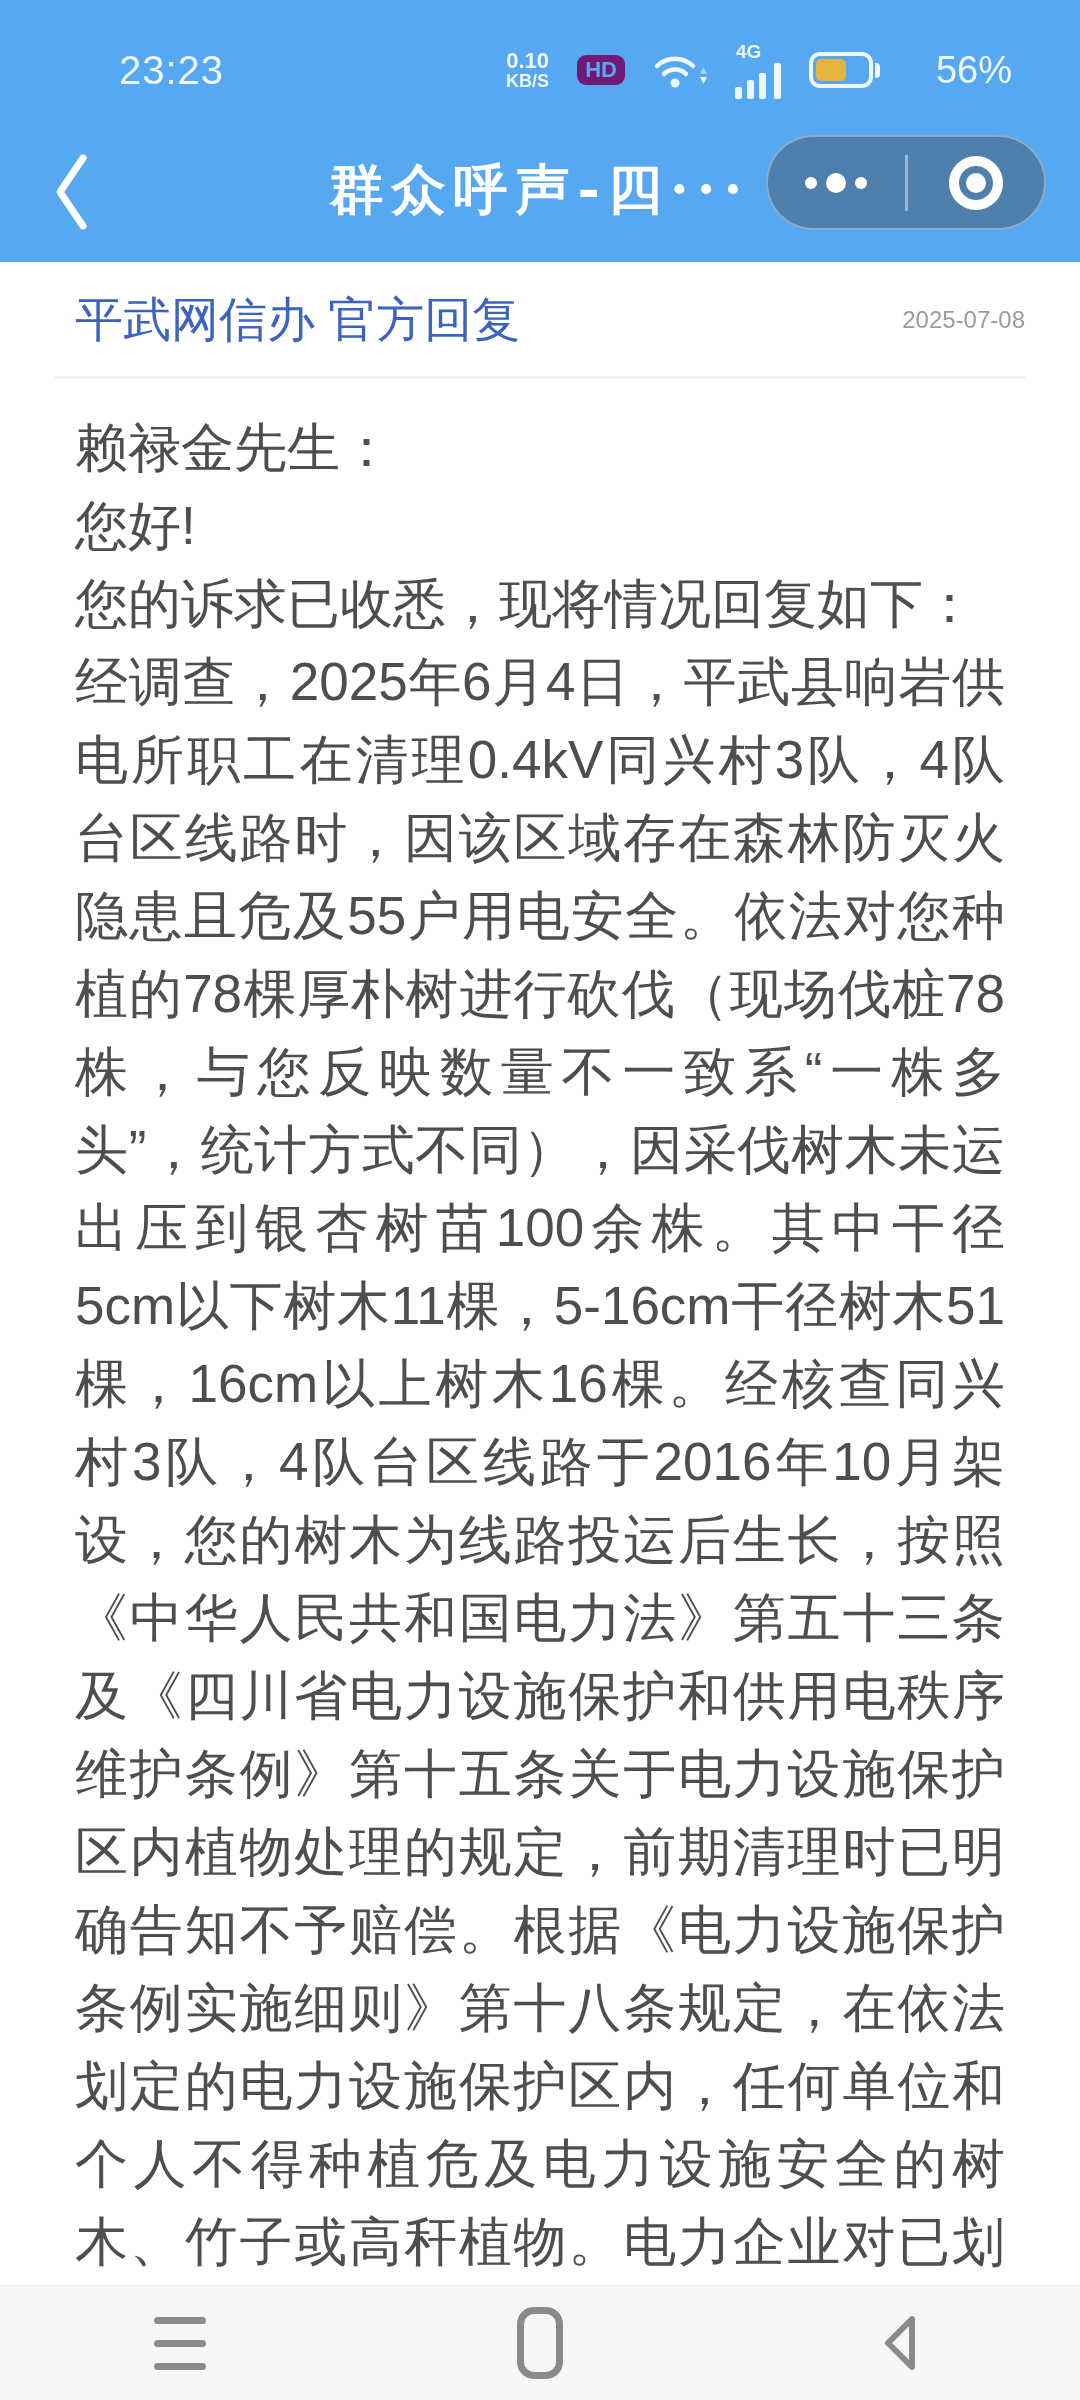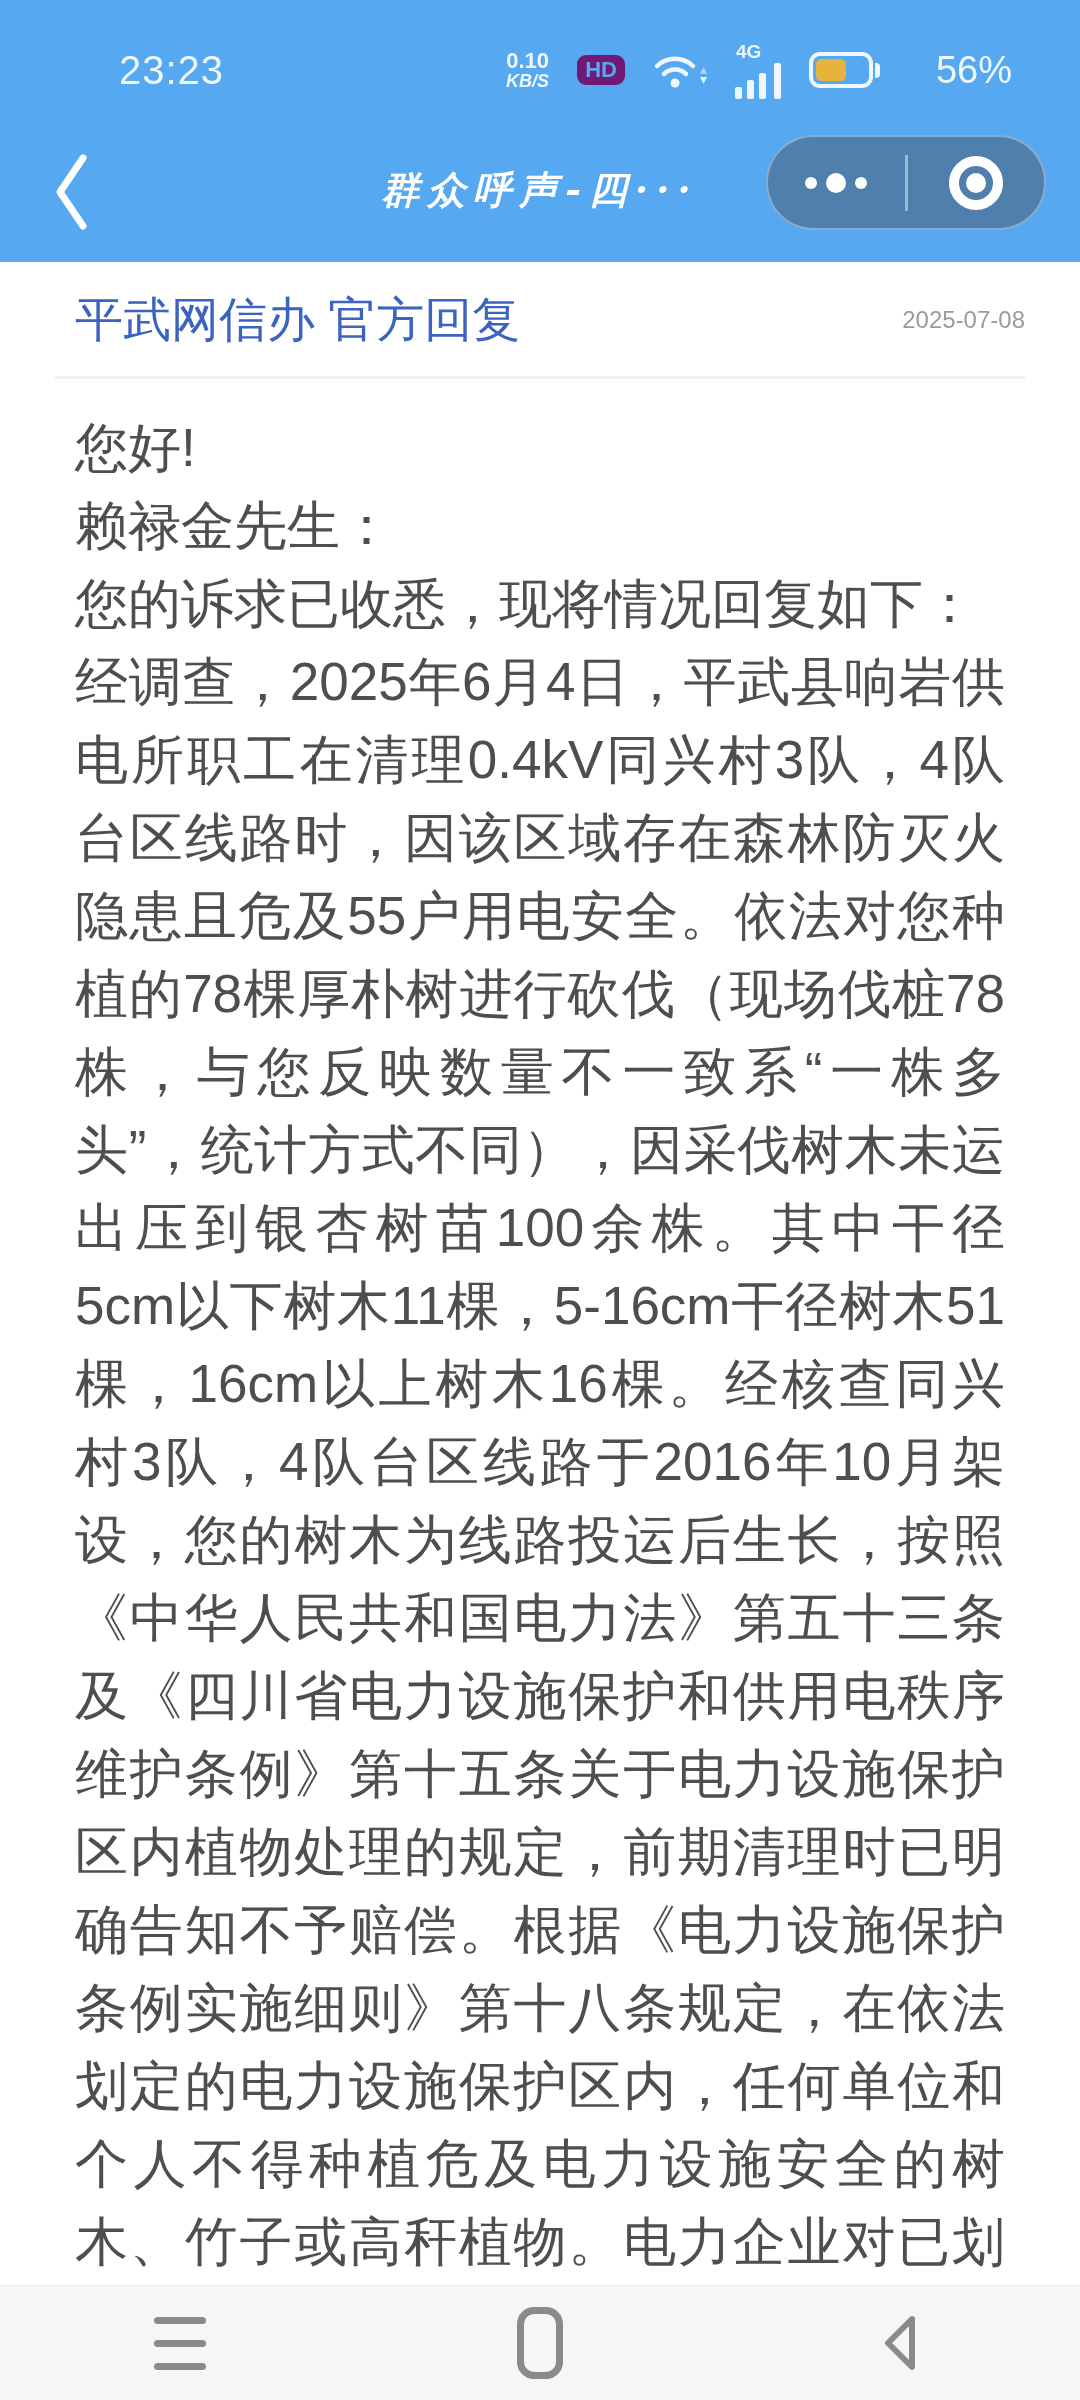--- a/index.html
+++ b/index.html
@@ -23,21 +23,21 @@
   
   .statusbar{
     height:122px;background:var(--bar_blue);
     display:flex;align-items:center;justify-content:space-between;
     padding:18px 68px 0 119px;color:#eef7fd;flex:none;
   }
   .sb-time{font-size:40px;font-weight:500;letter-spacing:1px;}
   .sb-right{display:flex;align-items:center;gap:28px;}
   .sb-speed{display:flex;flex-direction:column;align-items:center;line-height:1.02;font-weight:700;}
   .sb-speed .v{font-size:22px;}
-  .sb-speed .u{font-size:18px;font-style:italic;}
+  .sb-speed .u{font-size:18px;}
   .hd-badge{
     background:#701a75;color:var(--bar_blue);font-weight:800;font-size:22px;
     border-radius:9px;padding:4px 8px;line-height:1;display:flex;align-items:center;
   }
   .wifi-wrap{display:flex;align-items:flex-end;gap:3px;}
   .wifi-arrows{display:flex;flex-direction:column;line-height:0.7;font-size:14px;margin-bottom:4px;}
   .wifi-arrows .up{opacity:.55;}
   .sig-wrap{display:flex;flex-direction:column;align-items:flex-start;line-height:1;}
   .sig-4g{font-size:19px;font-weight:700;margin-bottom:2px;margin-left:1px;}
   .sig-bars{display:flex;align-items:flex-end;gap:5px;}
@@ -59,22 +59,22 @@
   .navbar{
     height:140px;background:var(--bar_blue);position:relative;flex:none;
     display:flex;align-items:center;
   }
   .back-btn{
     position:absolute;left:52px;top:50%;transform:translateY(-50%);
     background:none;border:none;cursor:pointer;display:flex;align-items:center;
   }
   .nav-title{
     position:absolute;left:50%;top:50%;transform:translate(-50%,-52%);
-    color:#ffffff;font-size:38px;letter-spacing:8px;white-space:nowrap;
-    font-family:"DejaVu Serif","Liberation Serif",serif;font-style:italic;font-weight:600;
+    color:#ffffff;font-size:54px;letter-spacing:8px;white-space:nowrap;
+    font-family:"DejaVu Serif","Liberation Serif",serif;font-weight:600;
   }
   .capsule{
     position:absolute;right:34px;top:13px;width:280px;height:95px;
     background:var(--capsule_blue);border:2px solid rgba(255,255,255,0.35);
     border-radius:48px;display:flex;align-items:center;
   }
   .cap-btn{flex:1;height:100%;background:none;border:none;cursor:pointer;
     display:flex;align-items:center;justify-content:center;gap:9px;}
   .cap-dot{display:block;background:#ffffff;border-radius:50%;}
   .cap-dot.s{width:12px;height:12px;}
@@ -181,22 +181,22 @@
     </div>
   </div>
 
   <div class="content">
     <div class="reply-header">
       <span class="reply-title">平武网信办 官方回复</span>
       <span class="reply-date">2025-07-08</span>
     </div>
     <div class="divider"></div>
     <div class="reply-body">
+      <p>赖禄金先生：</p>
       <p>您好!</p>
-      <p>赖禄金先生：</p>
       <p>您的诉求已收悉，现将情况回复如下：</p>
       <p>经调查，2025年6月4日，平武县响岩供电所职工在清理0.4kV同兴村3队，4队台区线路时，因该区域存在森林防灭火隐患且危及55户用电安全。依法对您种植的78棵厚朴树进行砍伐（现场伐桩78株，与您反映数量不一致系“一株多头”，统计方式不同），因采伐树木未运出压到银杏树苗100余株。其中干径5cm以下树木11棵，5-16cm干径树木51棵，16cm以上树木16棵。经核查同兴村3队，4队台区线路于2016年10月架设，您的树木为线路投运后生长，按照《中华人民共和国电力法》第五十三条及《四川省电力设施保护和供用电秩序维护条例》第十五条关于电力设施保护区内植物处理的规定，前期清理时已明确告知不予赔偿。根据《电力设施保护条例实施细则》第十八条规定，在依法划定的电力设施保护区内，任何单位和个人不得种植危及电力设施安全的树木、竹子或高秆植物。电力企业对已划定的电力设施保护区域内新种植或自然生长的可能危及电力设施安全的树木、竹子，应当予以砍伐，并不予支付林木补偿费、林地补偿费、植</p>
     </div>
   </div>
 
   <div class="bottombar">
     <button class="bn-btn">
       <span class="menu-icon">
           <i></i>
           <i></i>

